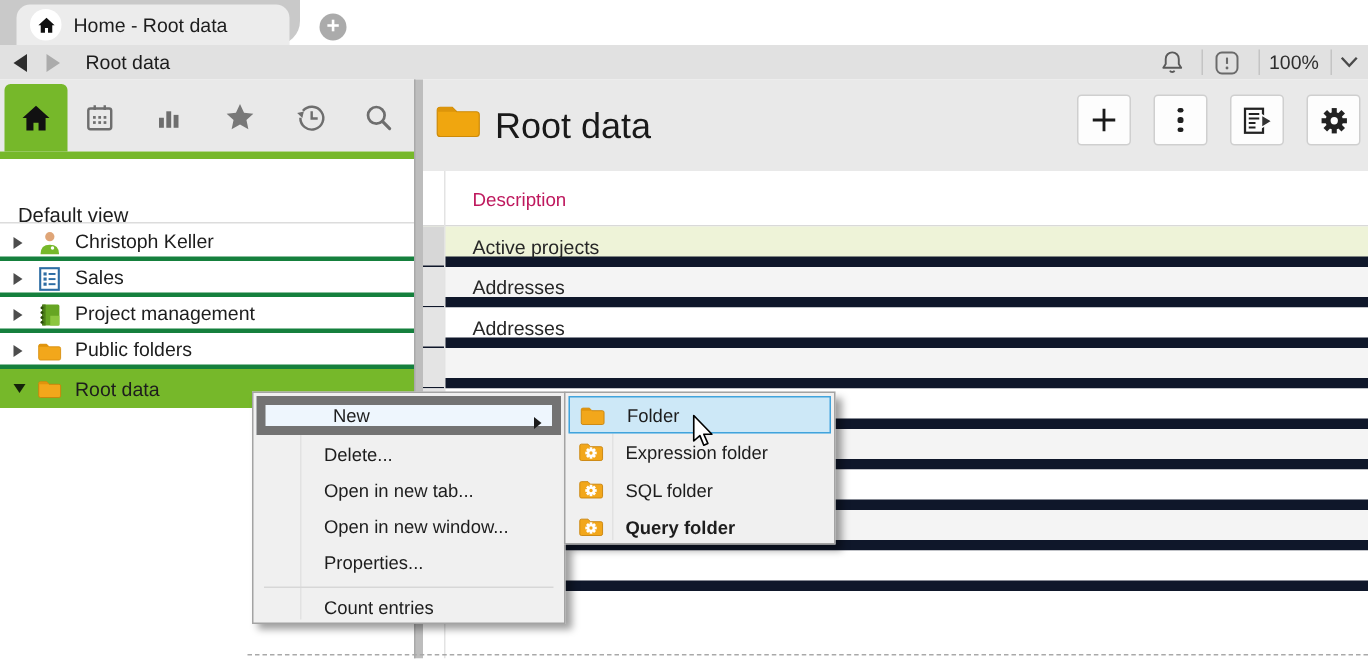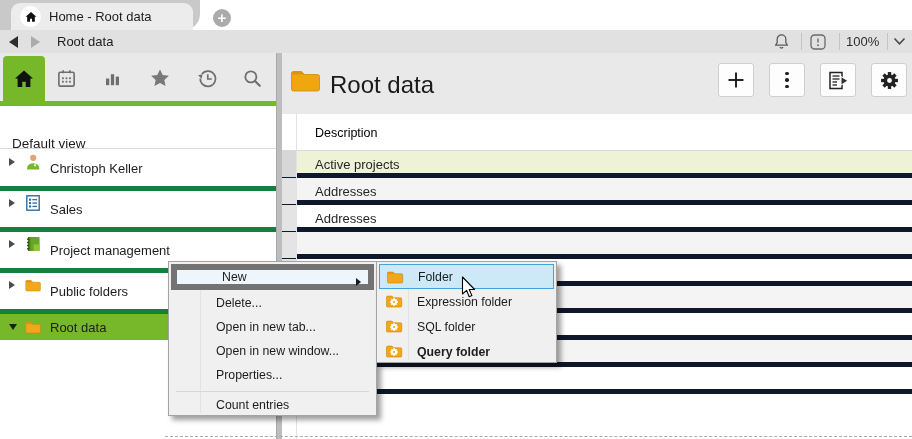--- a/index.html
+++ b/index.html
@@ -41,22 +41,22 @@
                      background:#76b82a; border-radius:4px 4px 0 0;
                      display:flex; align-items:center; justify-content:center; }
   .side-ic { position:absolute; top:14px; width:22px; height:22px;
              display:flex; align-items:center; justify-content:center; }
   .green-strip { position:absolute; left:0; top:101px; width:276px; height:5px; background:#76b82a; }
   .view-row { position:absolute; left:0; top:106px; width:276px; height:43px; background:#fff;
               border-bottom:1px solid #dcdcdc; }
   .view-label { position:absolute; left:12px; top:16px; height:43px; line-height:44px;
                 font-size:13.5px; color:#1d1d1d; }
   .tree { position:absolute; left:0; top:150px; width:276px; }
-  .tree-row { position:relative; width:276px; height:41px; background:#fff;
-              border-bottom:5px solid #15803d; }
+  .tree-row { position:relative; width:276px; height:24px; background:#fff;
+              border-bottom:3px solid #15803d; }
   .tree-row.selected { height:26px; background:#76b82a; border-bottom:none; }
   .tw { position:absolute; left:9px; top:8px; width:0; height:0;
         border-top:4.5px solid transparent; border-bottom:4.5px solid transparent;
         border-left:6px solid #4d4d4d; }
   .tree-row.selected .tw { top:10px; border-left:4.5px solid transparent;
         border-right:4.5px solid transparent; border-top:6px solid #15230a; border-bottom:none; }
   .tree-ic { position:absolute; left:24px; top:3px; width:18px; height:18px; }
   .tree-row.selected .tree-ic { top:4px; }
   .tree-label { position:absolute; left:50px; top:0; height:100%; display:flex; align-items:center;
                 font-size:13px; color:#1d1d1d; }
@@ -72,23 +72,23 @@
               font-size:24px; color:#1a1a1a; }
   .mh-btn { position:absolute; top:10px; width:36px; height:34px; background:#fdfdfd;
             border:1px solid #cfcfcf; border-radius:3px;
             display:flex; align-items:center; justify-content:center; }
   .kebab { display:flex; flex-direction:column; gap:3px; }
   .kebab span { width:3.5px; height:3.5px; border-radius:50%; background:#1f1f1f; }
 
   .table-head { position:absolute; left:282px; top:114px; width:630px; height:37px; background:#fff;
                 border-bottom:1px solid #d9d9d9; }
   .th-label { position:absolute; left:33px; top:0; height:37px; line-height:38px;
-              font-size:12.5px; color:#000000; }
+              font-size:12.5px; color:#be185d; }
   .gutter-line { position:absolute; left:296px; top:114px; width:1px; height:325px; background:#e3e3e3; }
-  .trow { position:absolute; left:282px; width:630px; height:27px; border-bottom:5px solid #0f172a; }
+  .trow { position:absolute; left:282px; width:630px; height:27px; border-bottom:7px solid #0f172a; }
   .trow .gcell { position:absolute; left:0; top:0; width:14px; height:26px; background:#e4e4e4; }
   .trow.selected { background:#eef3d8; }
   .trow.selected .gcell { background:#d7d7d7; }
   .trow.alt { background:#f4f4f4; }
   .trow.plain { background:#fff; }
   .trow-label { position:absolute; left:33px; top:0; height:27px; line-height:27px;
                 font-size:13px; color:#262626; }
   .bottom-dash { position:absolute; left:165px; top:436px; width:747px; height:0;
                  border-top:1px dashed #a9a9a9; z-index:5; }
 

